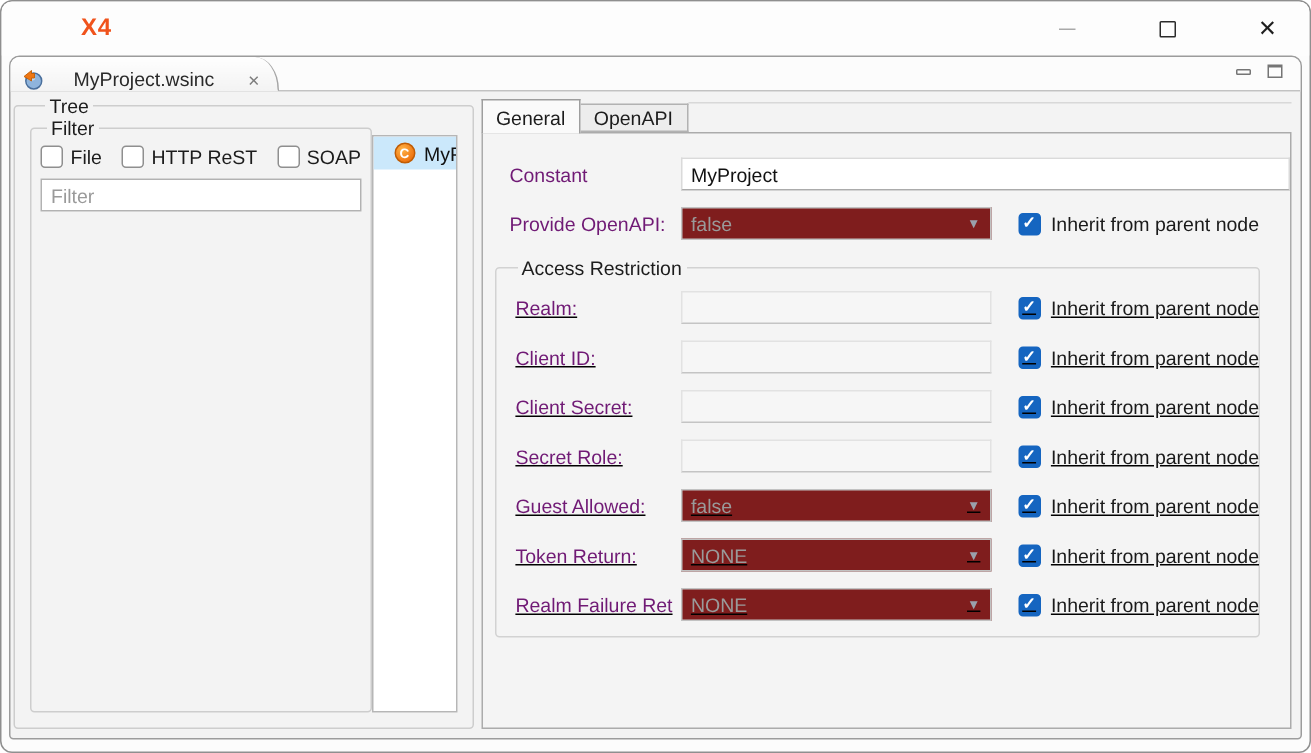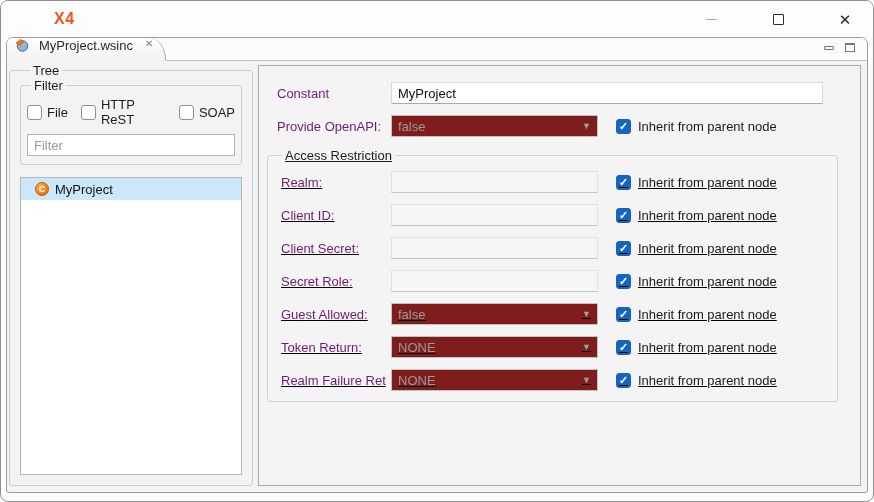--- a/index.html
+++ b/index.html
@@ -16,33 +16,33 @@
   .win-btn { width:46px; margin-right:21px; display:flex; align-items:center; justify-content:center; cursor:default; }
   .win-btn:last-child { margin-right:5px; }
   .min-glyph { width:11px; height:0; border-top:1px solid #a9a9a9; }
   .max-glyph { width:11px; height:11px; border:1.5px solid #2b2b2b; border-radius:1px; }
   .close-glyph { font-size:15px; color:#1f1f1f; line-height:1; }
   
   .editor { margin:0 5px; height:456px; border:1px solid #9c9c9c; border-radius:7px 7px 3px 3px;
             background:#f3f3f3; display:flex; flex-direction:column; overflow:hidden; }
   .tabbar { height:23px; flex:none; background:#fcfcfc; border-bottom:1px solid #c2c2c2;
             display:flex; align-items:stretch; position:relative; }
-  .etab { display:flex; align-items:flex-start; gap:10px; padding:0 12px 0 8px;
+  .etab { display:flex; align-items:flex-end; gap:20px; padding:0 12px 0 8px;
           background:linear-gradient(#fefefe,#f3f3f3); border-right:1px solid #a5a5a5;
           border-top-right-radius:16px 22px; margin-bottom:-1px; border-bottom:1px solid #f3f3f3;
           z-index:2; font-size:13px; color:#2a2a2a; }
   .etab-close { font-size:10px; color:#7d7d7d; margin-left:2px; }
   .view-controls { position:absolute; right:12px; top:5px; display:flex; gap:11px; align-items:center; }
   .vmin { width:10px; height:4px; border:1px solid #757575; border-radius:1px; }
   .vmax { width:10px; height:9px; border:1px solid #757575; border-top-width:2px; }
   
   .content { flex:1; display:flex; padding:2px 6px 6px 2px; gap:5px; min-height:0; }
   fieldset { border:1px solid #cdcdcd; border-radius:3px; }
   legend { font-size:13px; color:#1c1c1c; padding:0 3px; }
-  .tree-group { width:244px; flex:none; display:flex; flex-direction:column; padding:0 10px 10px; }
+  .tree-group { width:244px; flex:none; display:flex; flex-direction:row; padding:0 10px 10px; }
   .tree-group > legend { margin-left:10px; }
   .filter-group { padding:2px 6px 8px; margin-top:0; }
   .filter-group > legend { margin-left:4px; }
   .cbx-row { display:flex; gap:13px; margin:2px 0 7px; }
   .cbx-item { display:flex; align-items:center; gap:5px; font-size:13px; color:#1c1c1c; }
   .cb { width:15px; height:15px; flex:none; border:1px solid #8f8f8f; border-radius:3px; background:#fff;
         display:flex; align-items:center; justify-content:center; }
   .cb.on { background:#1565c0; border-color:#1565c0; color:#fff; font-size:11px; font-weight:bold; line-height:1; }
   .filter-input { width:100%; height:22px; border:1px solid #b2b2b2; background:#fff;
                   font:13px "Liberation Sans", sans-serif; padding:0 6px; color:#222; }
@@ -67,21 +67,21 @@
   .flabel { width:114px; flex:none; font-size:13px; color:#701a75; }
   .text-input { height:22px; border:1px solid #dadada; border-bottom-color:#ababab; background:#fff;
                 font:13px "Liberation Sans", sans-serif; padding:0 6px; color:#111; }
   .text-input.wide { width:432px; }
   .text-input.dis { width:207px; background:#f6f6f6; border:1px solid #e2e2e2; border-bottom-color:#c4c4c4; }
   .combo { width:207px; height:22px; flex:none; border:1px solid #c2c2c2; background:#7f1d1d;
            display:flex; align-items:center; padding:0 2px 0 6px; font-size:13px; color:#9a9a9a; }
   .combo .arrow { margin-left:auto; font-size:9px; color:#9aa0ab; padding-right:4px; }
   .inherit { display:flex; align-items:center; gap:7px; margin-left:18px; font-size:13px; color:#1a1a1a; white-space:nowrap; }
   .ar-group { margin:2px 22px 0 8px; border:1px solid #d2d2d2; border-radius:3px; padding:8px 0 10px 13px; }
-  .ar-group > legend { margin-left:1px;text-decoration:underline; }
+  .ar-group > legend { margin-left:1px; }
   .ar-group .frow { margin-left:0;text-decoration:underline; }
   .ar-group .frow:last-child { margin-bottom:0; }
   .ar-group .flabel { width:110px; }
 </style>
 </head>
 <body>
 
 <div class="window">
 
   <div class="titlebar">
@@ -142,20 +142,25 @@
 
         <div class="tree-box">
           <div class="tree-row selected">
             <span class="node-icon">C</span>
             <span>MyProject</span>
           </div>
         </div>
       </fieldset>
 
       <div class="props">
+        <div class="ptabs">
+          <div class="ptab active">General</div>
+          <div class="ptab inactive">OpenAPI</div>
+          <div class="tab-filler"></div>
+        </div>
 
         <div class="pbody">
 
           <div class="frow">
             <span class="flabel">Constant</span>
             <input class="text-input wide" value="MyProject" style="">
           </div>
 
           <div class="frow">
             <span class="flabel">Provide OpenAPI:</span>

